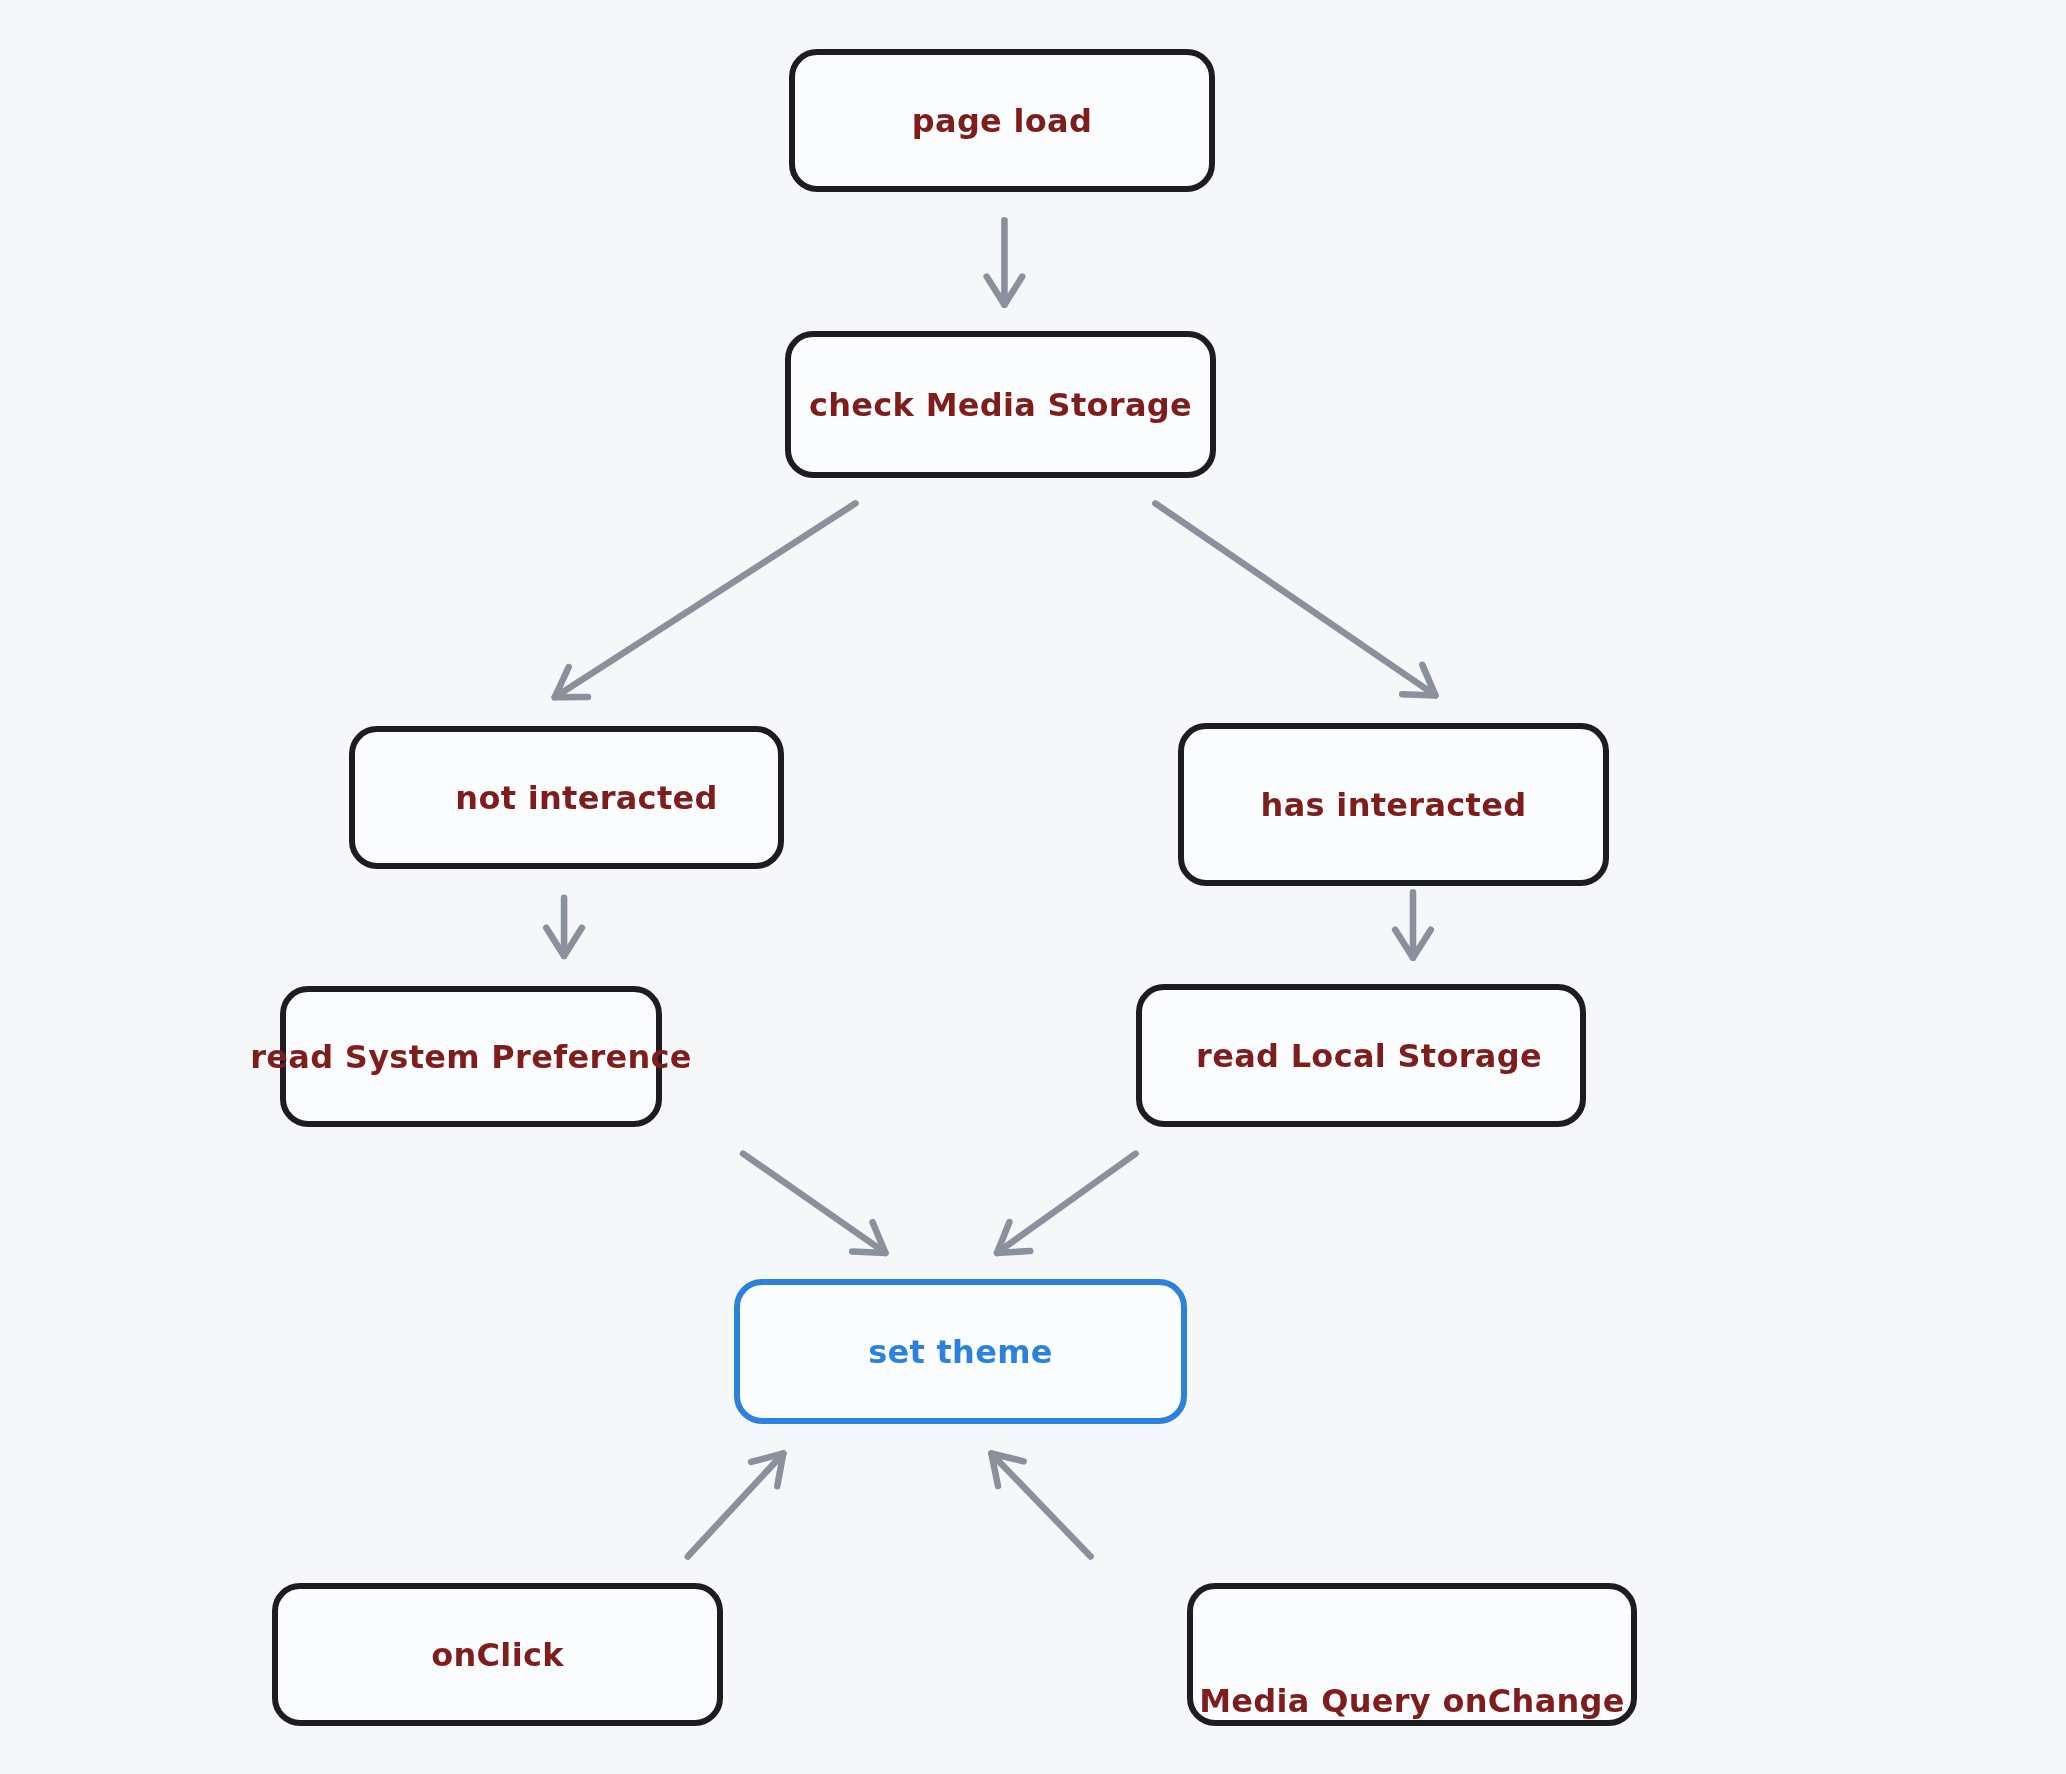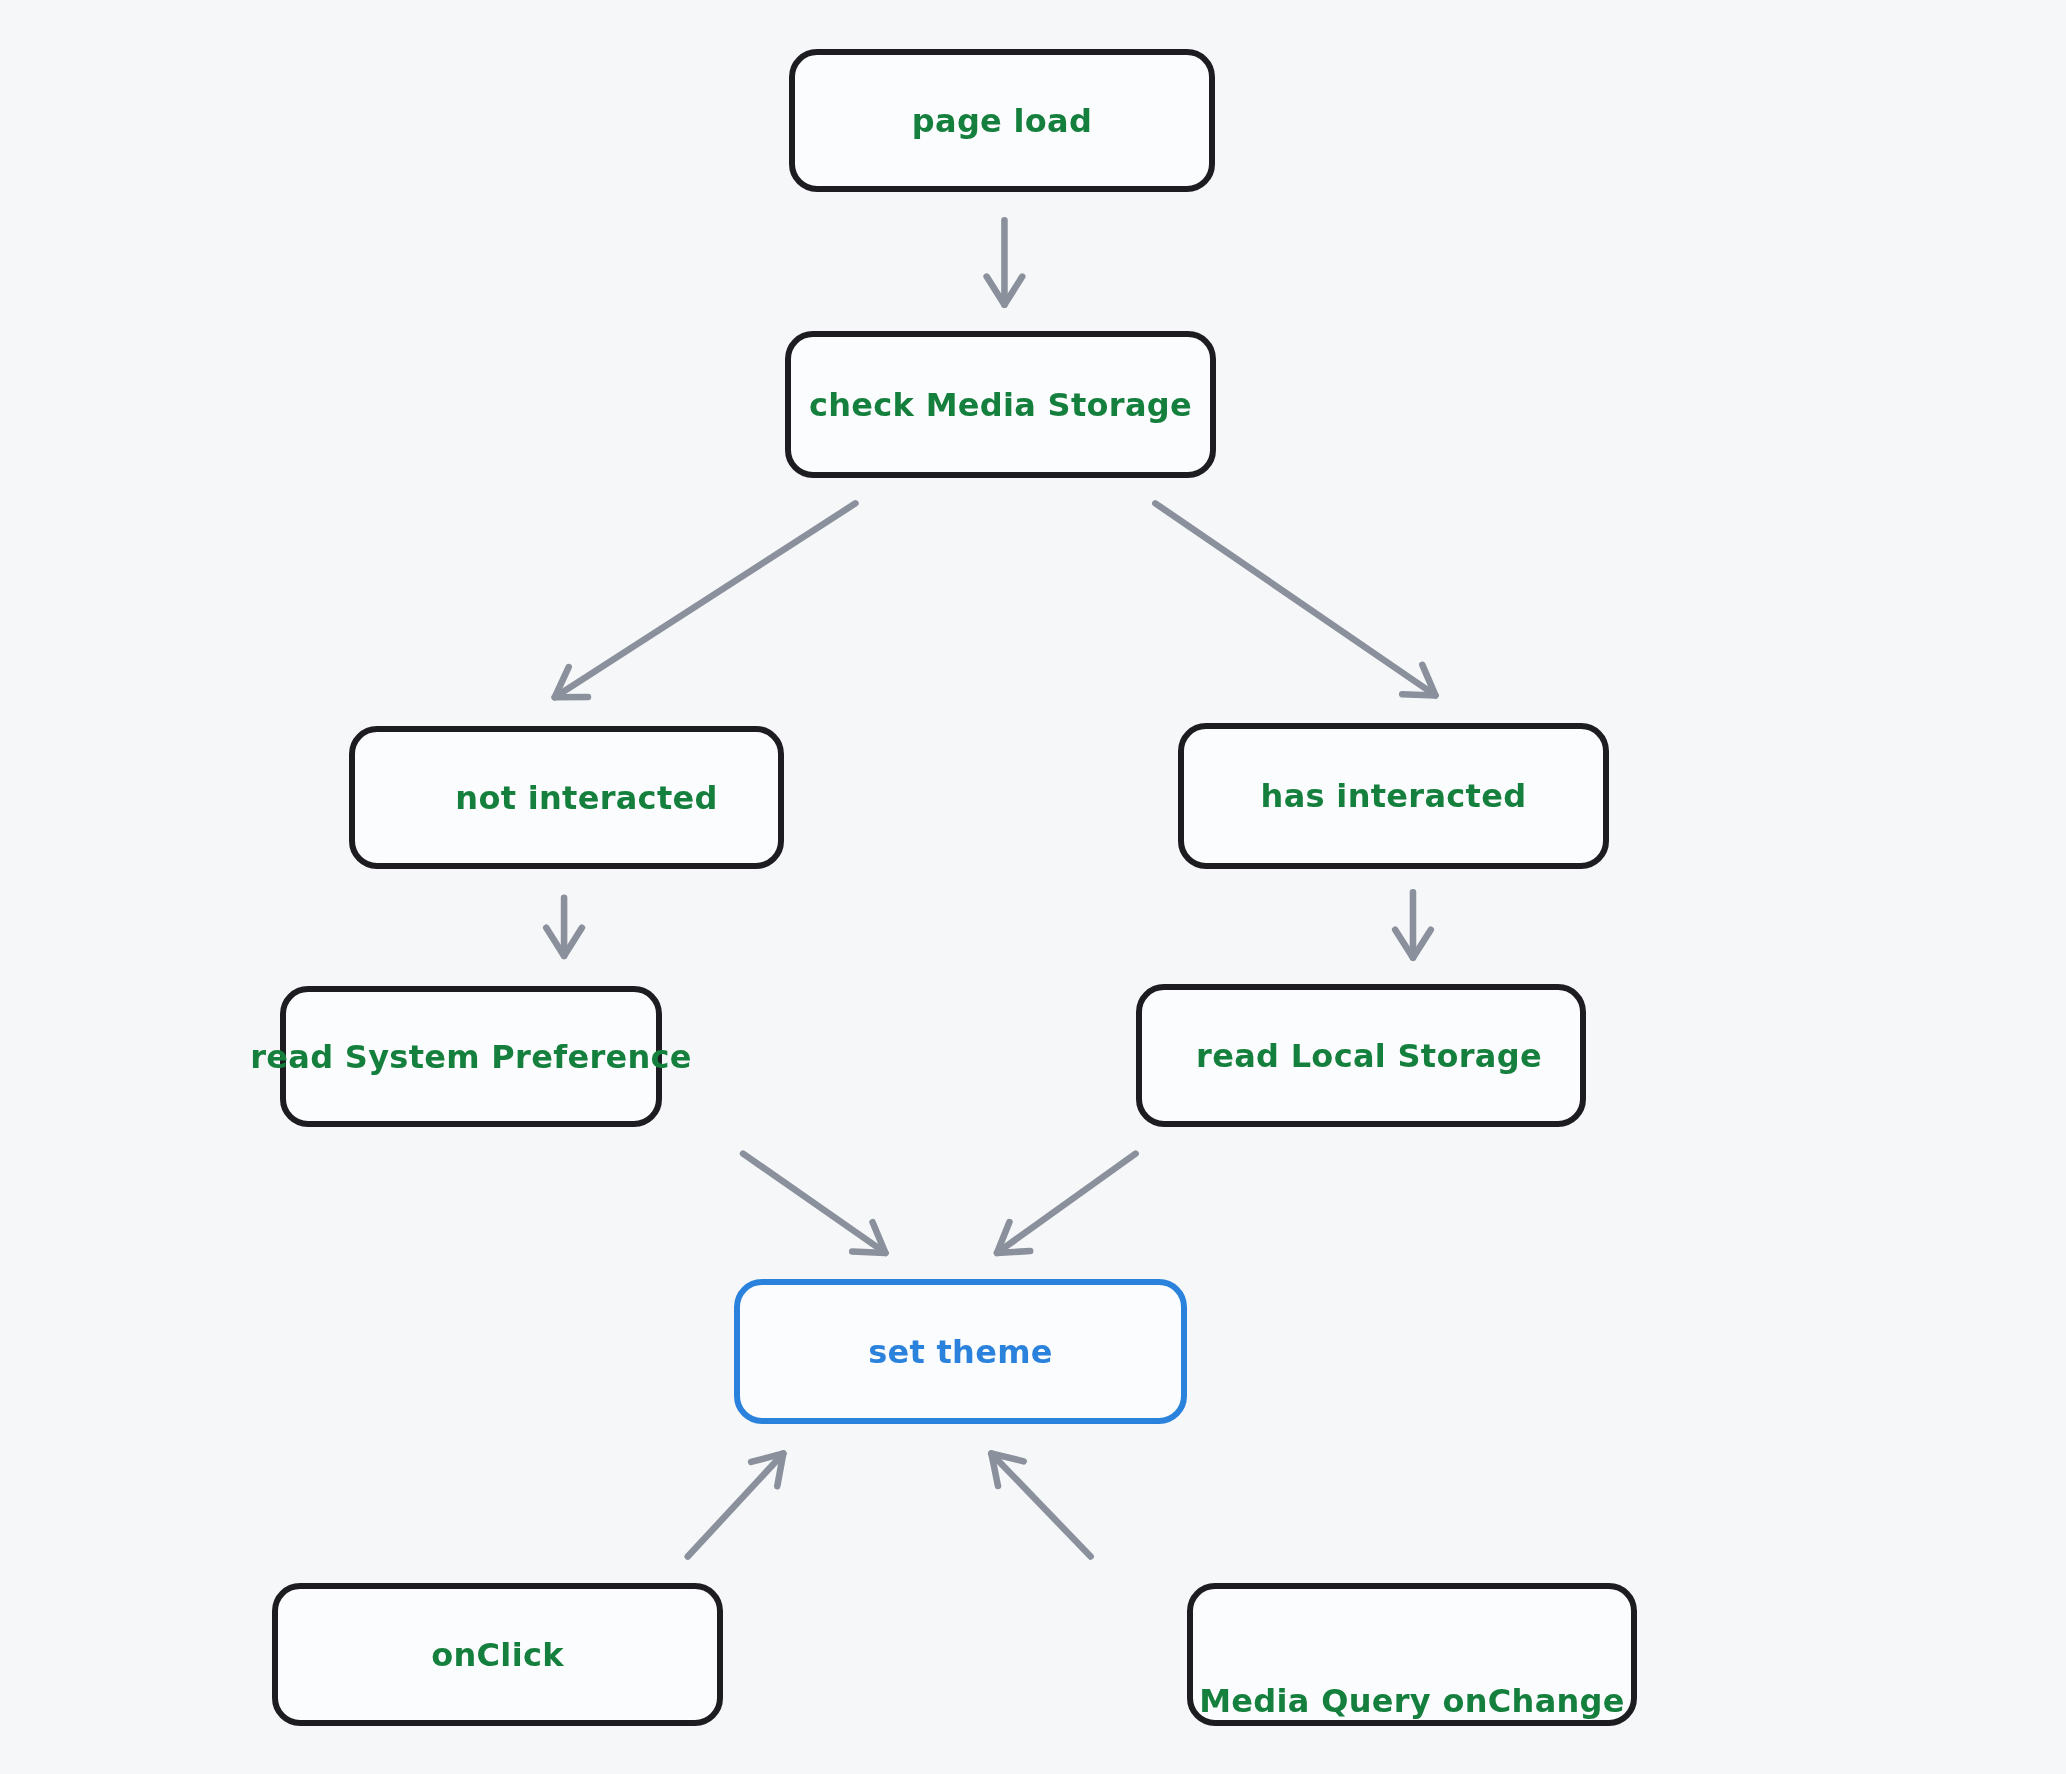--- a/index.html
+++ b/index.html
@@ -24,30 +24,30 @@
     display: flex; align-items: center; justify-content: center;
     background: #fbfcfd;
     border: 6.6px solid #1d1d21;
     border-radius: 28px;
     box-sizing: border-box;
   }
   .node .label {
     font-size: 32px;
     font-weight: 700;
     letter-spacing: 0.3px;
-    color: #15803d;
+    color: #7f1d1d;
     white-space: nowrap;
   }
   .node.accent { border-color: #2a82dc; }
   .node.accent .label { color: #2a82dc; }
 
   .n-page-load              { left: 789px;  top: 49px;   width: 426px; height: 143px; }
   .n-check-local-storage    { left: 785px;  top: 331px;  width: 431px; height: 147px; }
   .n-not-interacted         { left: 349px;  top: 726px;  width: 435px; height: 143px; padding-left: 40px; }
-  .n-has-interacted         { left: 1178px; top: 723px;  width: 431px; height: 146px; }
+  .n-has-interacted         { left: 1178px; top: 723px;  width: 431px; height: 163px; }
   .n-read-system-preference { left: 280px;  top: 986px; width: 382px; height: 141px; align-items: center; }
   .n-read-local-storage     { left: 1136px; top: 984px; width: 450px; height: 143px; padding-left: 16px; }
   .n-set-theme              { left: 708px;  top: 1279px; width: 453px; height: 145px; margin-left: 26px; }
   .n-onclick                { left: 272px;  top: 1583px; width: 451px; height: 143px; }
   .n-media-query-onchange   { left: 1187px; top: 1583px; width: 450px; height: 143px; align-items: flex-end; }
 </style>
 </head>
 <body>
 
 <div class="canvas">

